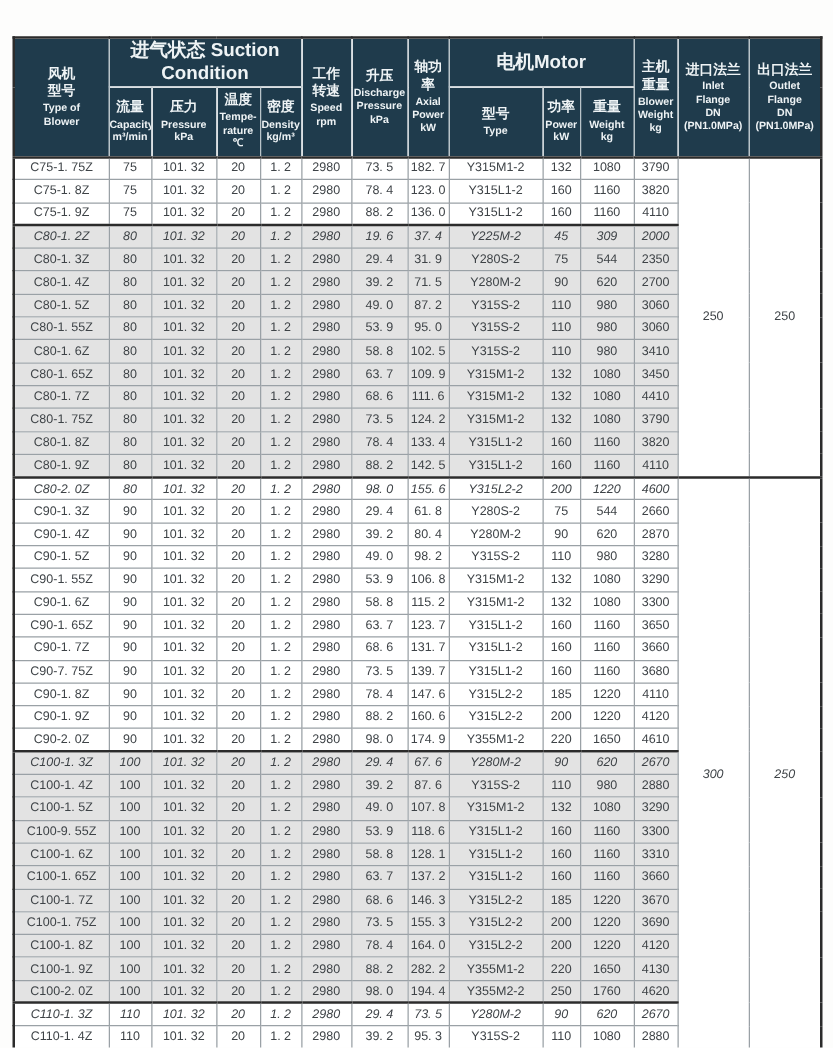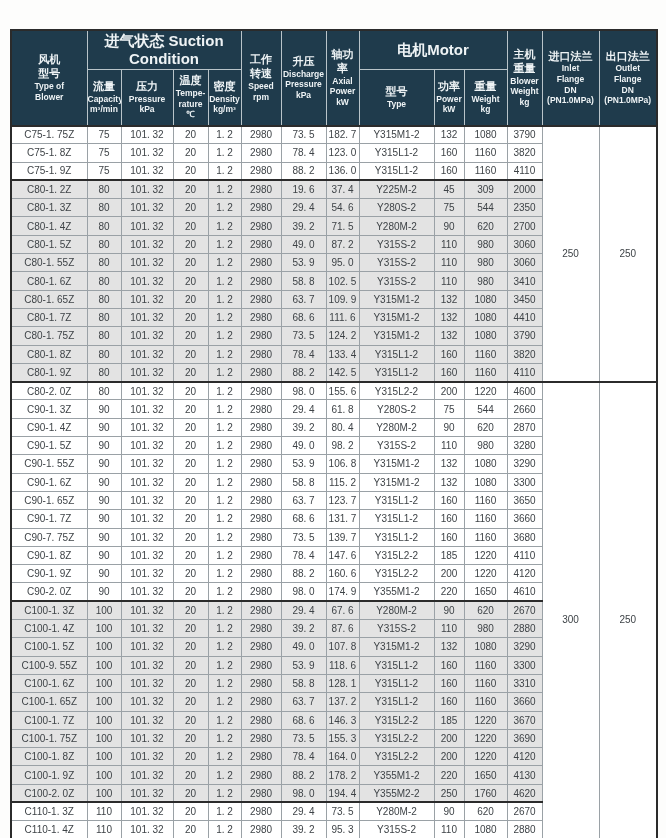--- a/index.html
+++ b/index.html
@@ -40,21 +40,21 @@
     padding: 0 1px;
     font-size: 10px;
     color: #3e4347;
     text-align: center;
     vertical-align: middle;
     background: #ffffff;
     overflow: hidden;
     white-space: nowrap;
   }
   tbody tr.shaded td { background: #e3e3e3; }
-  tbody tr.group-start td { border-top: 2px solid #2b2b2b; }
+  tbody tr.group-start td { border-top: 2px solid #2b2b2b; font-style: italic; }
   td.flange-cell { background: #ffffff; font-size: 10px; }
 </style>
 </head>
 <body>
 
 <div class="page">
   <table class="spec">
     <colgroup>
       <col style="width:76px">
         <col style="width:34px">
@@ -223,21 +223,21 @@
           <td>2000</td>
         </tr>
         <tr class="shaded">
           <td>C80-1. 3Z</td>
           <td>80</td>
           <td>101. 32</td>
           <td>20</td>
           <td>1. 2</td>
           <td>2980</td>
           <td>29. 4</td>
-          <td>54. 6</td>
+          <td>31. 9</td>
           <td>Y280S-2</td>
           <td>75</td>
           <td>544</td>
           <td>2350</td>
         </tr>
         <tr class="shaded">
           <td>C80-1. 4Z</td>
           <td>80</td>
           <td>101. 32</td>
           <td>20</td>
@@ -659,21 +659,21 @@
           <td>4120</td>
         </tr>
         <tr class="shaded">
           <td>C100-1. 9Z</td>
           <td>100</td>
           <td>101. 32</td>
           <td>20</td>
           <td>1. 2</td>
           <td>2980</td>
           <td>88. 2</td>
-          <td>178. 2</td>
+          <td>282. 2</td>
           <td>Y355M1-2</td>
           <td>220</td>
           <td>1650</td>
           <td>4130</td>
         </tr>
         <tr class="shaded">
           <td>C100-2. 0Z</td>
           <td>100</td>
           <td>101. 32</td>
           <td>20</td>

